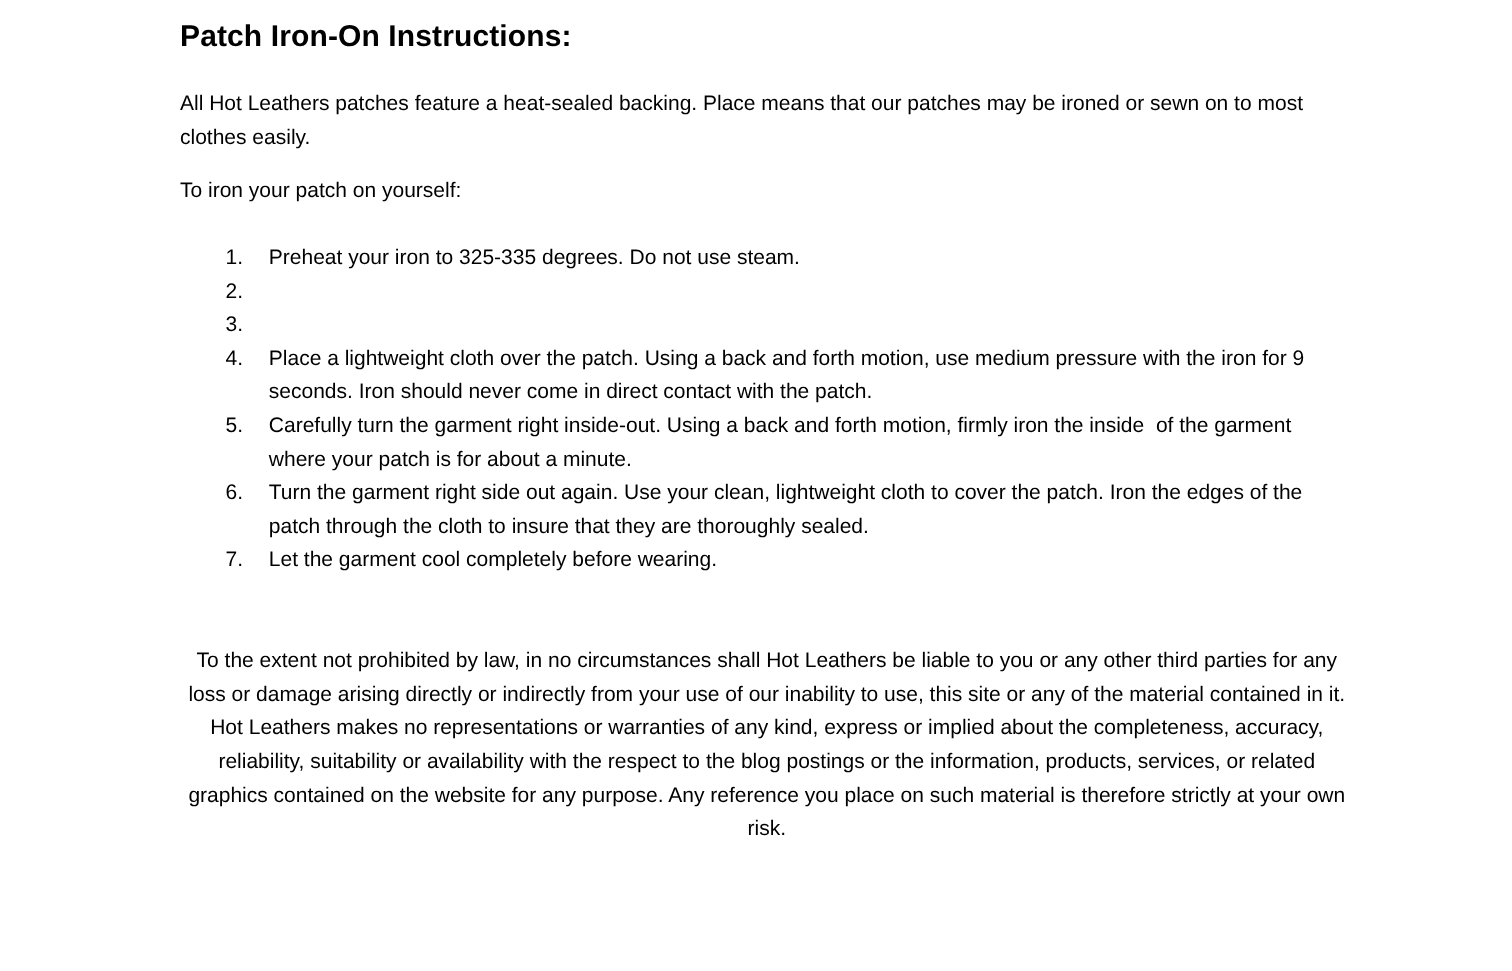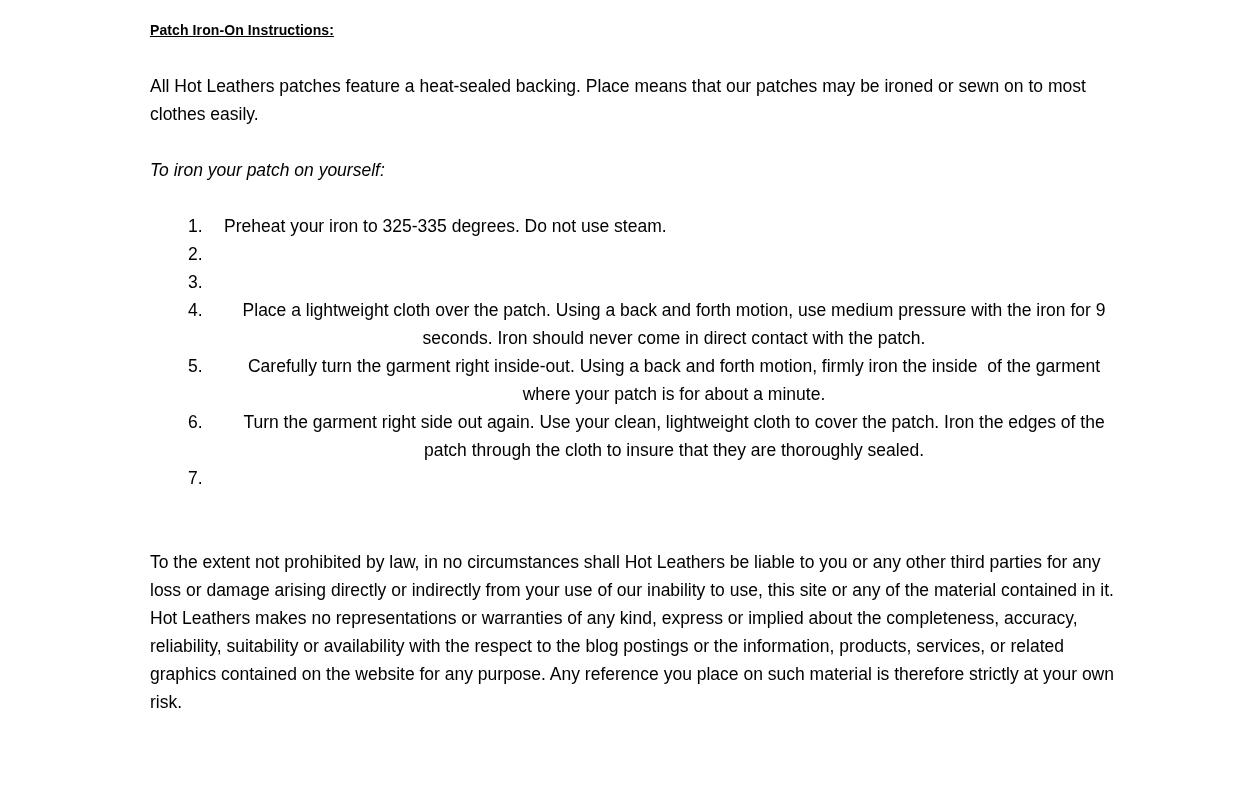--- a/index.html
+++ b/index.html
@@ -17,34 +17,32 @@
     font-size: 17.5px;
     line-height: 28px;
   }
   .page {
     width: 1260px;
     height: 809px;
     padding: 16px 130px 0 150px;
   }
   .title {
     margin: 0 0 28px 0;
-    font-size: 14px;
+    font-size: 25px;
     font-weight: 700;
     line-height: 28px;
     letter-spacing: 0.1px;
-    text-decoration: underline;
   }
   .para {
     margin: 0;
     max-width: 978px;
     white-space: pre-wrap;
   }
   .gap-before {
-    margin-top: 28px;
-    font-style: italic;
+    margin-top: 16px;
   }
   .must {
     font-weight: 700;
     text-decoration: underline;
     text-decoration-thickness: 2px;
     text-underline-offset: 3px;
     white-space: pre;
   }
   .list {
     margin-top: 28px;
@@ -55,24 +53,24 @@
   }
   .num {
     flex: 0 0 auto;
     margin-left: 38px;
     width: 36px;
   }
   .step-text {
     flex: 0 1 auto;
     max-width: 900px;
     white-space: pre-wrap;
-    text-align: center;
   }
   .disclaimer {
     margin-top: 56px;
+    text-align: center;
   }
 </style>
 </head>
 <body>
 
 <div class="page">
 
   <h1 class="title">Patch Iron-On Instructions:</h1>
 
   <p class="para">All Hot Leathers patches feature a heat-sealed backing. Place means that our patches may be ironed or sewn on to most clothes easily.</p>
@@ -105,19 +103,20 @@
       <span class="step-text">Carefully turn the garment right inside-out. Using a back and forth motion, firmly iron the inside  of the garment where your patch is for about a minute.</span>
     </div>
 
     <div class="list-item">
       <span class="num">6.</span>
       <span class="step-text">Turn the garment right side out again. Use your clean, lightweight cloth to cover the patch. Iron the edges of the patch through the cloth to insure that they are thoroughly sealed.</span>
     </div>
 
     <div class="list-item">
       <span class="num">7.</span>
+      <span class="step-text">Let the garment cool completely before wearing.</span>
     </div>
 
   </div>
 
   <p class="para disclaimer">To the extent not prohibited by law, in no circumstances shall Hot Leathers be liable to you or any other third parties for any loss or damage arising directly or indirectly from your use of our inability to use, this site or any of the material contained in it. Hot Leathers makes no representations or warranties of any kind, express or implied about the completeness, accuracy, reliability, suitability or availability with the respect to the blog postings or the information, products, services, or related graphics contained on the website for any purpose. Any reference you place on such material is therefore strictly at your own risk.</p>
 
 </div>
 
 </body></html>

